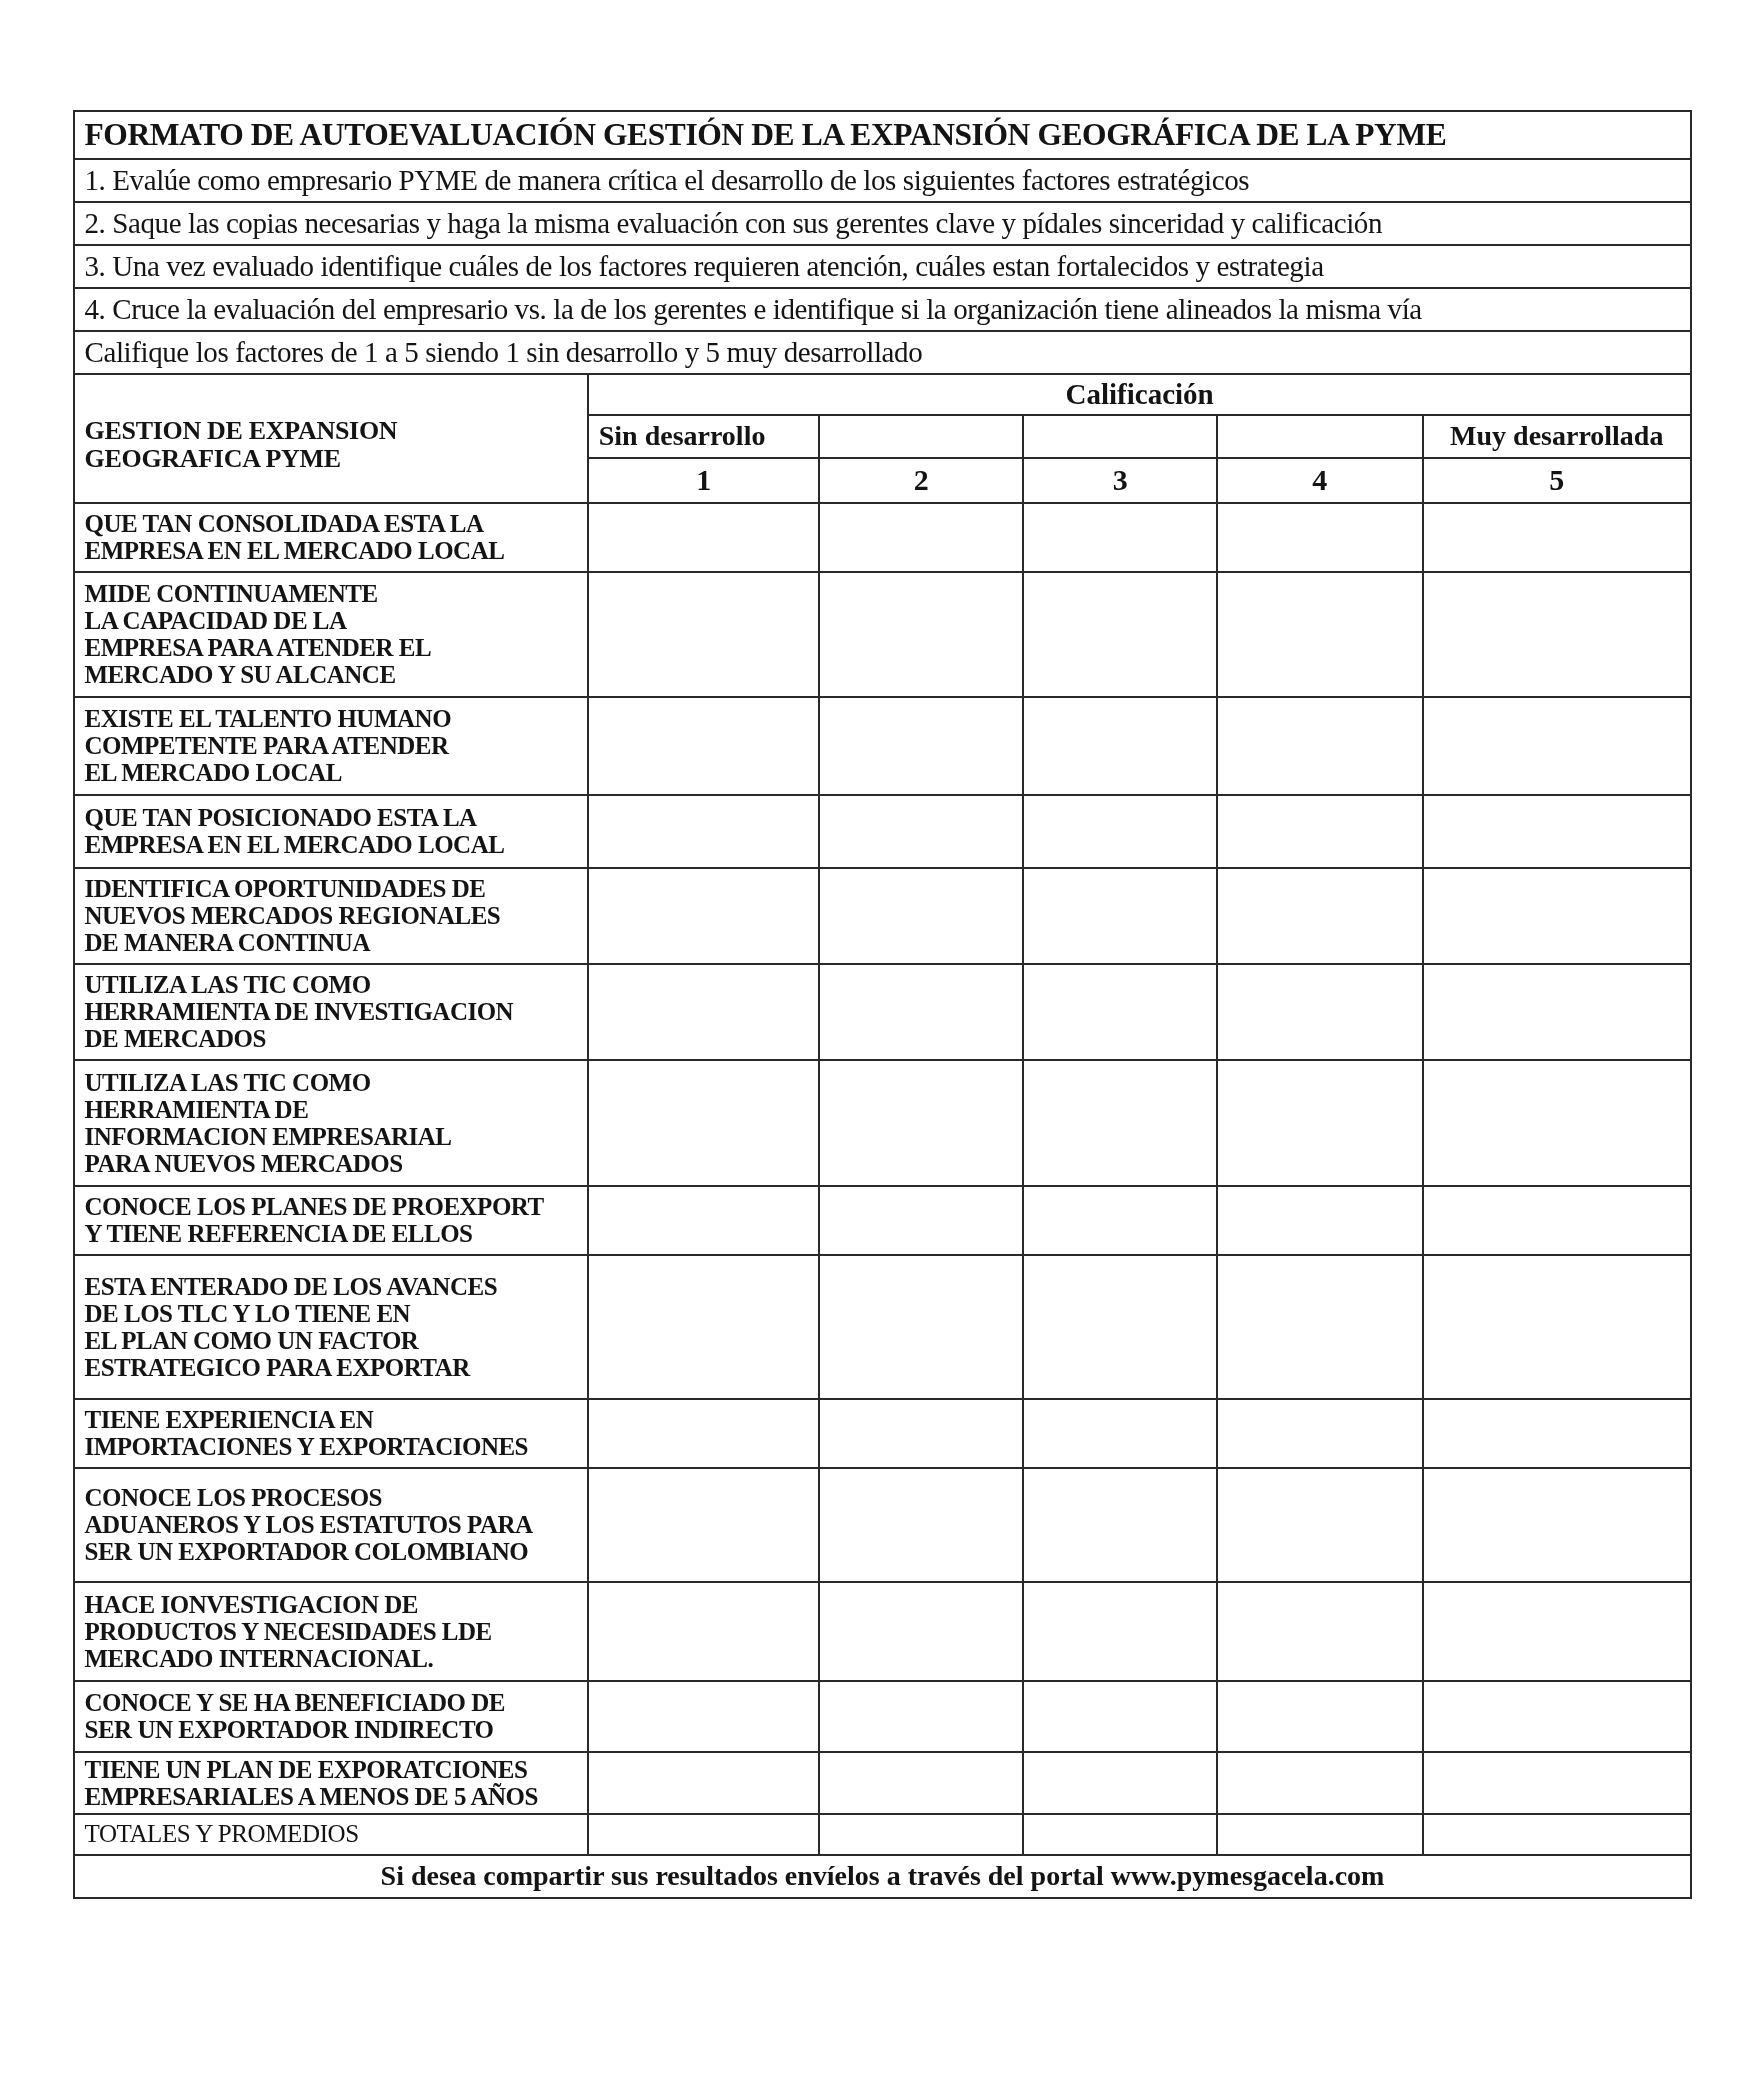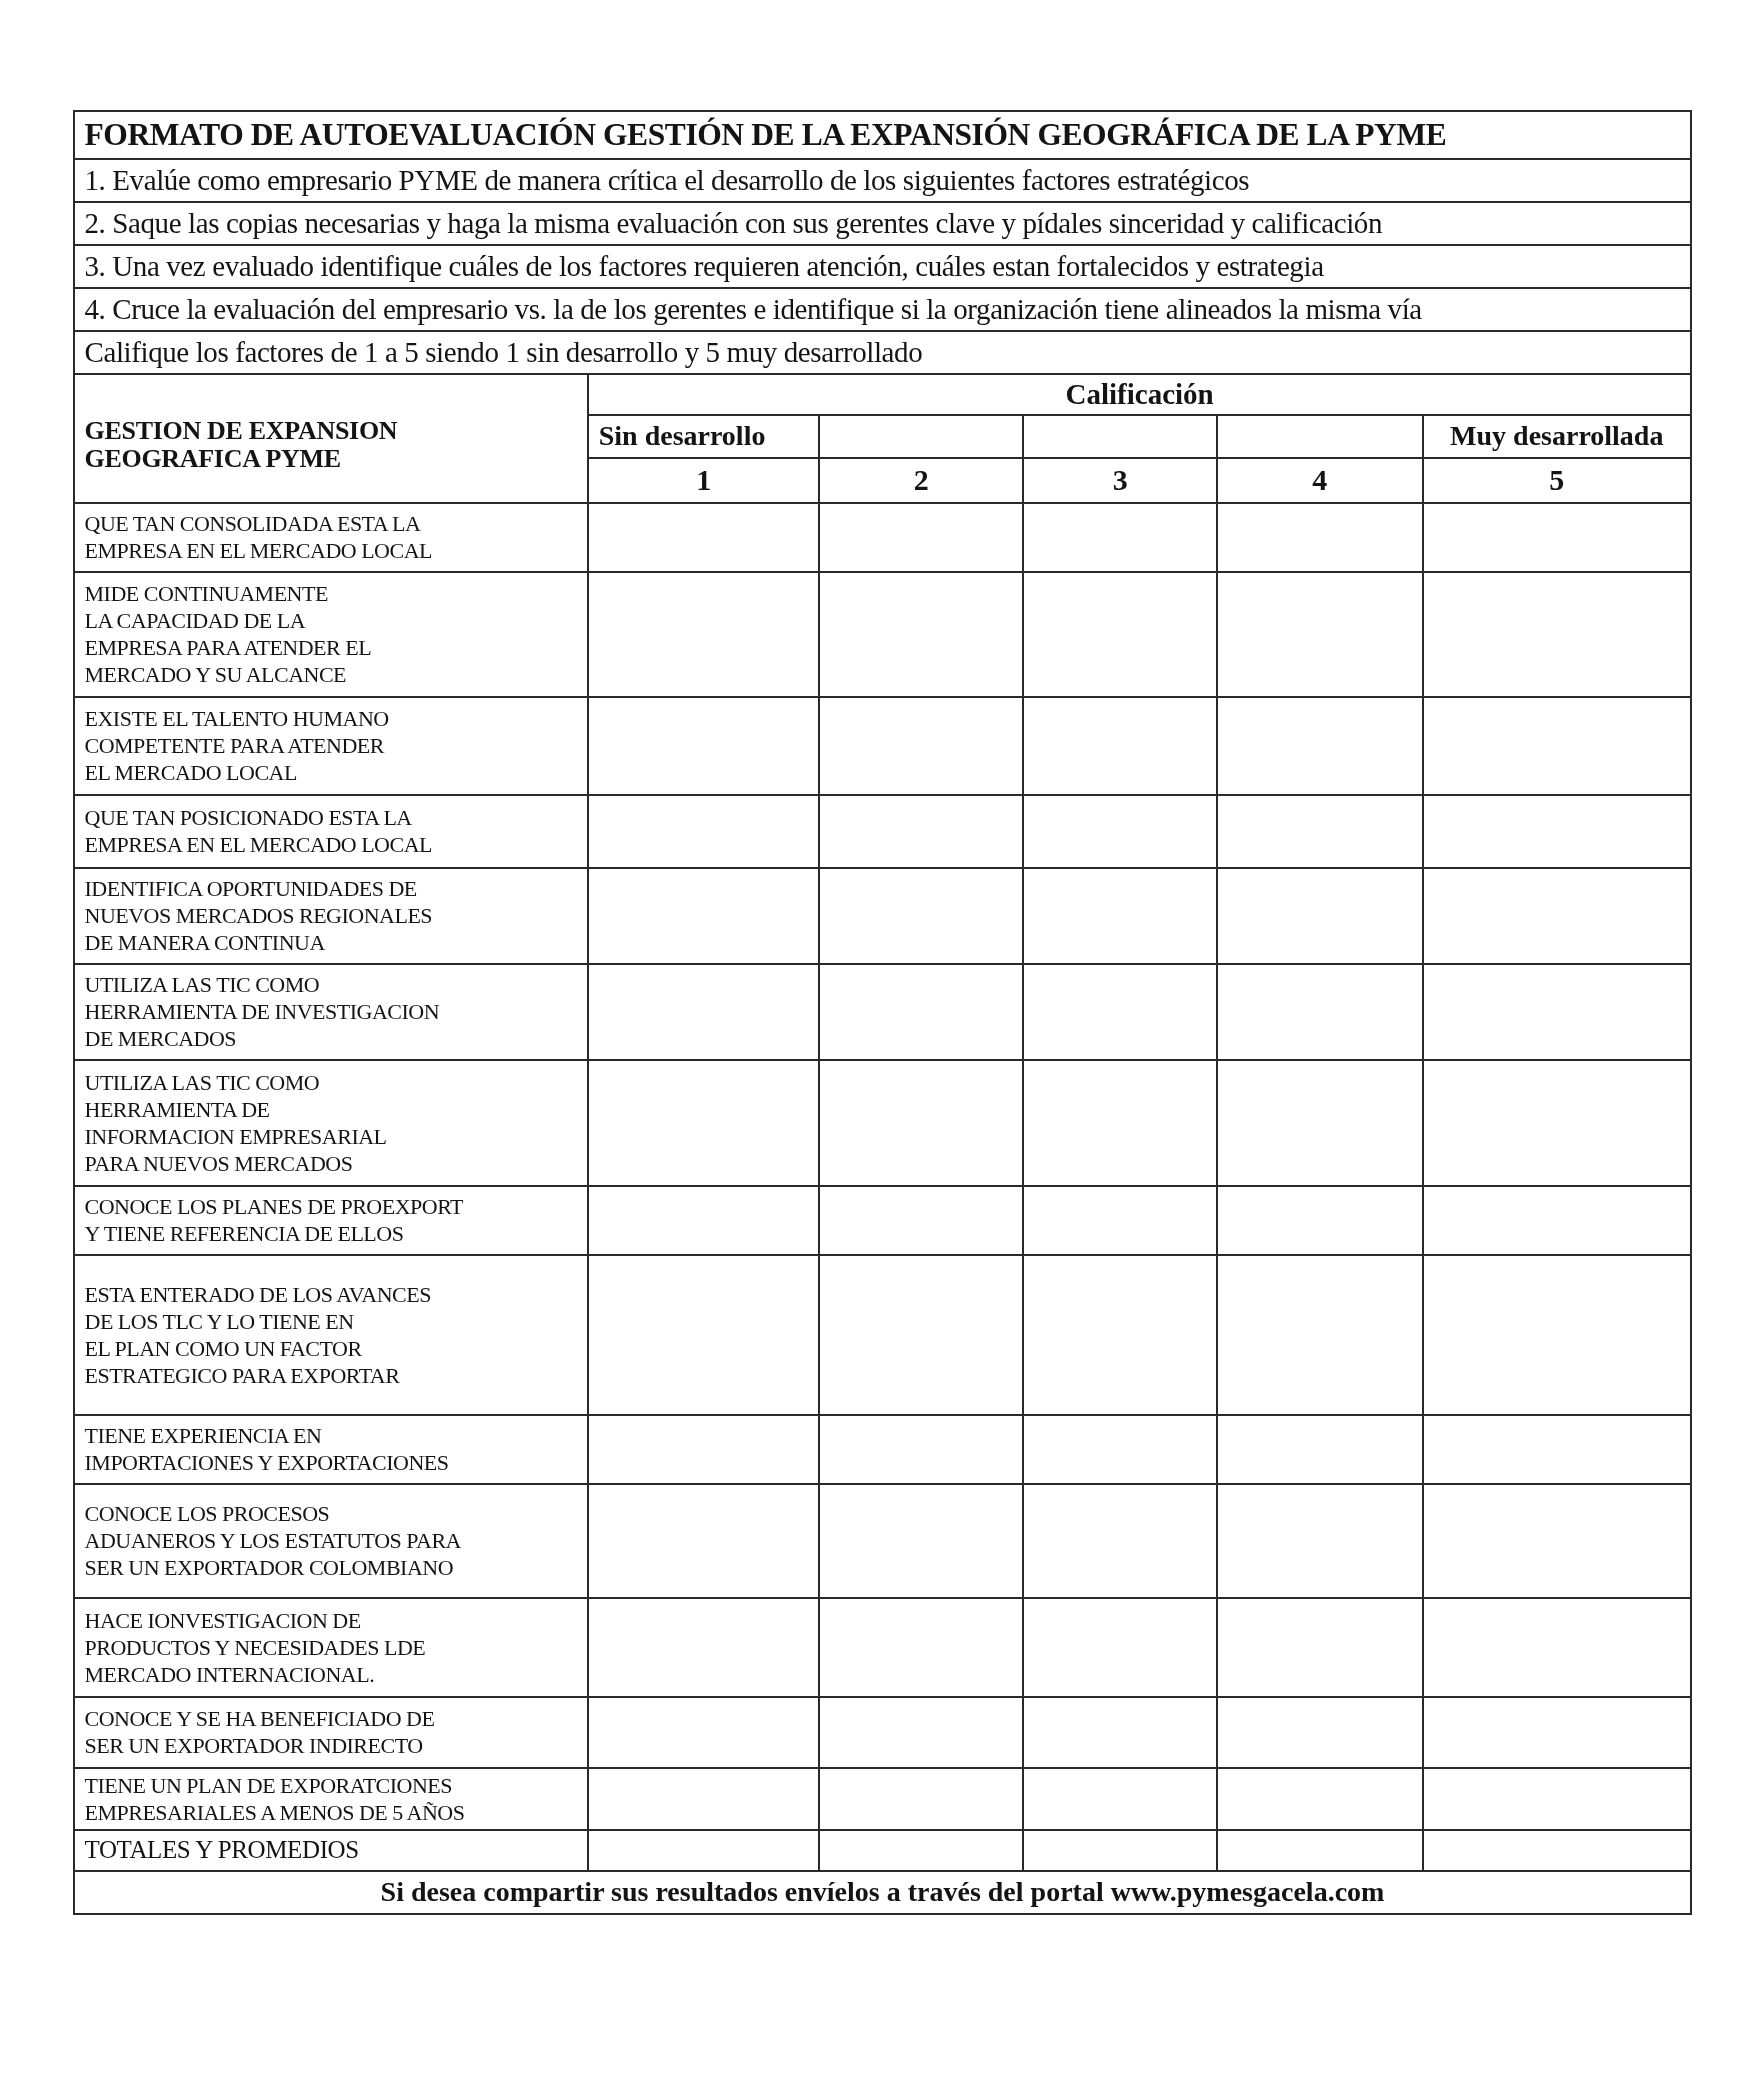--- a/index.html
+++ b/index.html
@@ -4,21 +4,21 @@
 <style>
   html, body { margin:0; padding:0; background:#ffffff; }
   body { width:1759px; height:2087px; position:relative; overflow:hidden;
          font-family:"Liberation Serif", "DejaVu Serif", serif; color:#141414; }
   .sheet { position:absolute; left:73px; top:110px; width:1619px; }
   table { border-collapse:collapse; width:100%; table-layout:fixed; }
   td { border:2.4px solid #2a2a2a; padding:0 9.5px; vertical-align:middle; }
   .full { font-size:29px; letter-spacing:-0.4px; white-space:nowrap; overflow:hidden; }
   .title { font-weight:bold; font-size:31.5px; height:46px; }
   .instr { height:41px; }
-  .lbl { font-size:22px; line-height:27px; text-transform:uppercase; letter-spacing:-0.5px; }
+  .lbl { font-size:25px; line-height:27px; text-transform:uppercase; letter-spacing:-0.5px;font-weight:bold; }
   .hdr-lbl { font-weight:bold; font-size:26px; line-height:28px; letter-spacing:-0.3px; }
   .calif { text-align:center; font-weight:bold; font-size:29px; height:39px; }
   .scale { font-weight:bold; font-size:28px; height:41px; white-space:nowrap; }
   .scale.right { text-align:center; }
   .num { text-align:center; font-weight:bold; font-size:30px; height:43px; }
   .cell { background:#ffffff; cursor:pointer; }
   .footer { text-align:center; font-weight:bold; font-size:28px; height:41px;border-radius:20px; }
   .totals { font-size:25px; letter-spacing:-0.4px; height:39px; }
 </style>
 </head>
@@ -172,21 +172,21 @@
           <td class="lbl">
             <div>CONOCE LOS PLANES DE PROEXPORT</div>
             <div>Y TIENE REFERENCIA DE ELLOS</div>
           </td>
           <td class="cell"></td>
           <td class="cell"></td>
           <td class="cell"></td>
           <td class="cell"></td>
           <td class="cell"></td>
         </tr>
-        <tr style="height: 160px;">
+        <tr style="height: 144px;">
           <td class="lbl">
             <div>ESTA ENTERADO DE LOS AVANCES</div>
             <div>DE LOS TLC Y LO TIENE EN</div>
             <div>EL PLAN  COMO UN FACTOR</div>
             <div>ESTRATEGICO PARA EXPORTAR</div>
           </td>
           <td class="cell"></td>
           <td class="cell"></td>
           <td class="cell"></td>
           <td class="cell"></td>

